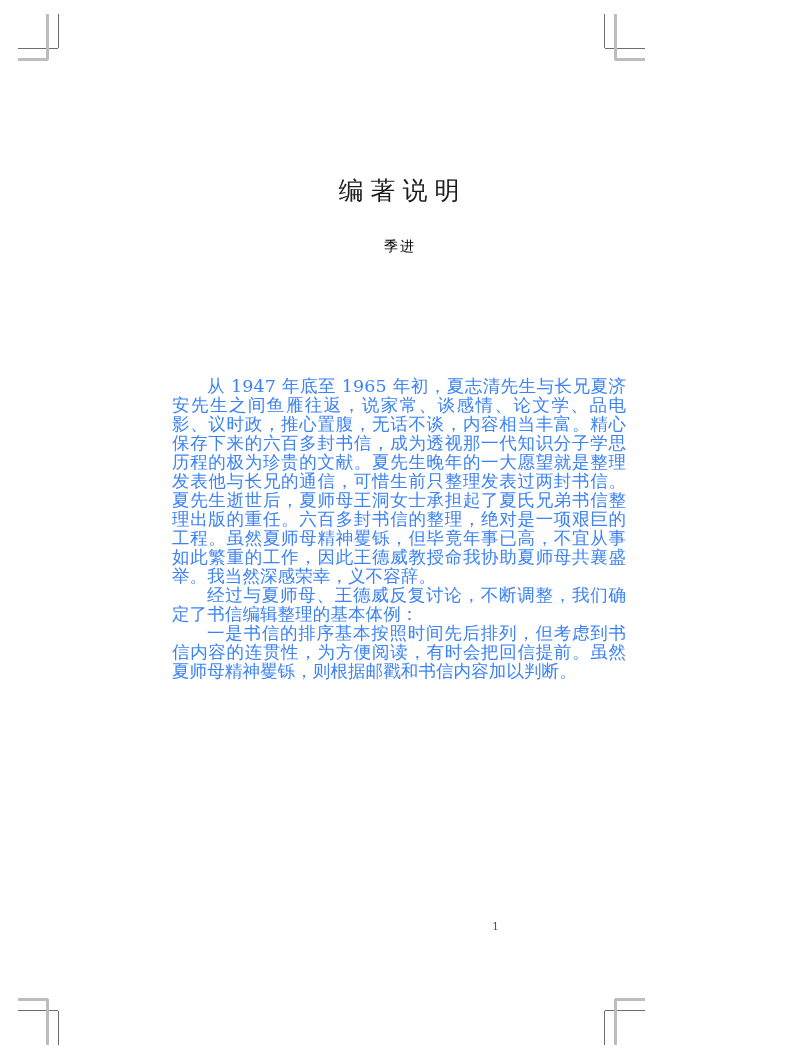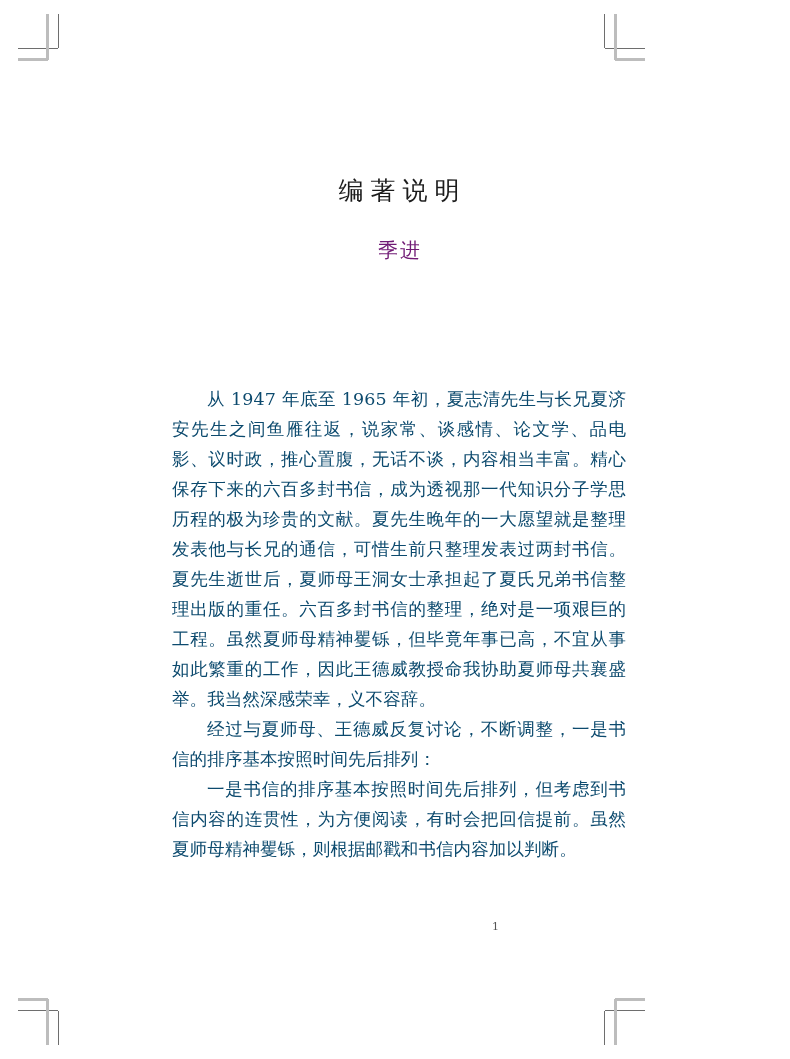--- a/index.html
+++ b/index.html
@@ -83,37 +83,37 @@
     letter-spacing: 7px;
     text-indent: 7px;
     color: #1c1c1c;
     line-height: 1.2;
   }
 
   .doc-author {
     margin: 0;
     padding-top: 32px;
     text-align: center;
-    font-size: 20px;
+    font-size: 14px;
     font-weight: normal;
     letter-spacing: 2px;
     text-indent: 2px;
-    color: #701a75;
+    color: #000000;
     line-height: 1.2;
   }
 
   .body-text {
     padding-top: 122px;
   }
 
   .body-text p {
     margin: 0;
     font-size: 17.5px;
-    line-height: 30px;
-    color: #0c4a6e;
+    line-height: 19px;
+    color: #3b82f6;
     text-align: justify;
     text-justify: inter-ideograph;
     text-indent: 2em;
     letter-spacing: 0.1px;
   }
 
   .page-number {
     position: absolute;
     right: 164px;
     top: 920px;
@@ -156,21 +156,21 @@
   </div>
 
   <div class="content">
 
     <h1 class="doc-title">编著说明</h1>
 
     <div class="doc-author">季进</div>
 
     <div class="body-text">
       <p>从 1947 年底至 1965 年初，夏志清先生与长兄夏济安先生之间鱼雁往返，说家常、谈感情、论文学、品电影、议时政，推心置腹，无话不谈，内容相当丰富。精心保存下来的六百多封书信，成为透视那一代知识分子学思历程的极为珍贵的文献。夏先生晚年的一大愿望就是整理发表他与长兄的通信，可惜生前只整理发表过两封书信。夏先生逝世后，夏师母王洞女士承担起了夏氏兄弟书信整理出版的重任。六百多封书信的整理，绝对是一项艰巨的工程。虽然夏师母精神矍铄，但毕竟年事已高，不宜从事如此繁重的工作，因此王德威教授命我协助夏师母共襄盛举。我当然深感荣幸，义不容辞。</p>
-      <p>经过与夏师母、王德威反复讨论，不断调整，一是书信的排序基本按照时间先后排列：</p>
+      <p>经过与夏师母、王德威反复讨论，不断调整，我们确定了书信编辑整理的基本体例：</p>
       <p>一是书信的排序基本按照时间先后排列，但考虑到书信内容的连贯性，为方便阅读，有时会把回信提前。虽然夏师母精神矍铄，则根据邮戳和书信内容加以判断。</p>
     </div>
 
   </div>
 
   <div class="page-number">1</div>
 
 </div>
 
 </body></html>

